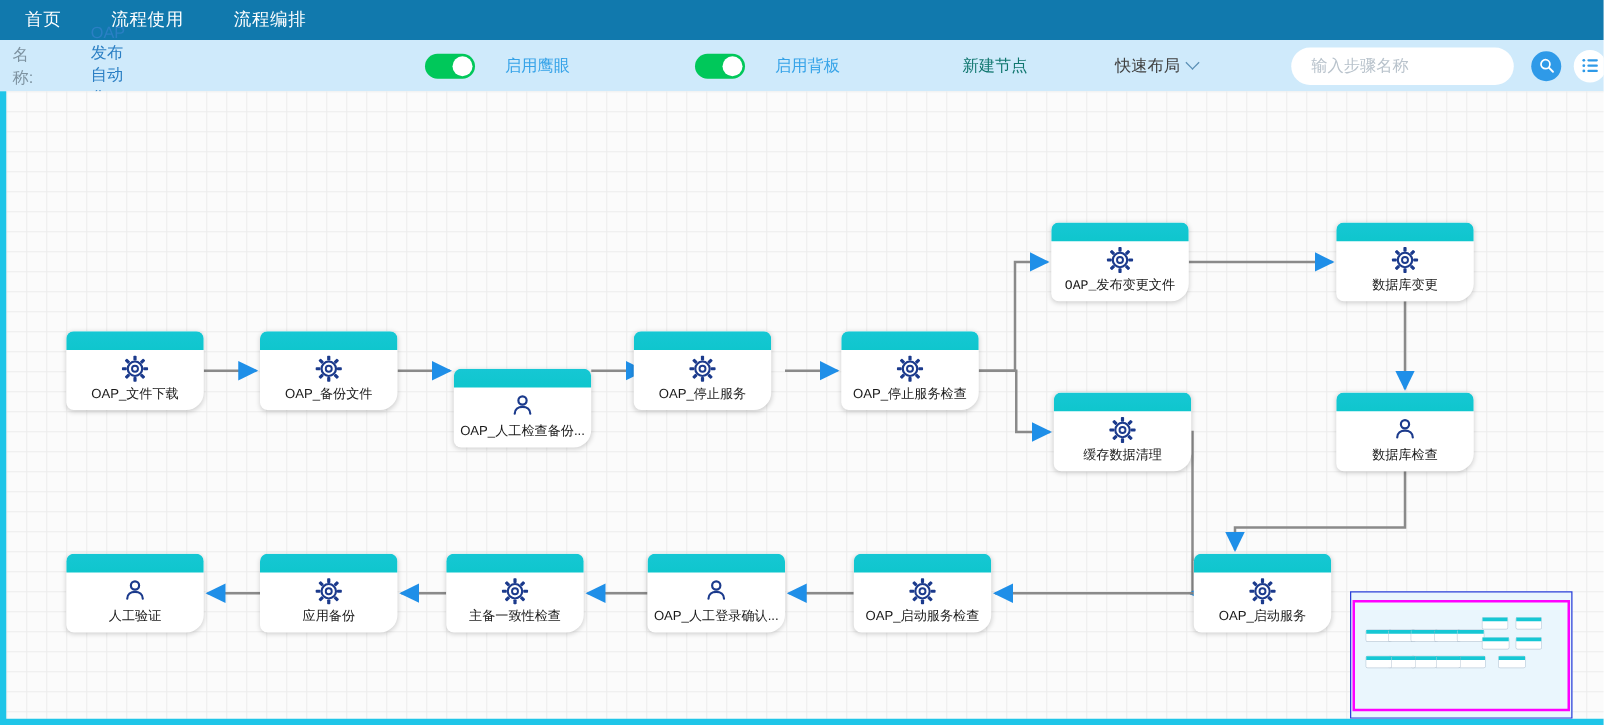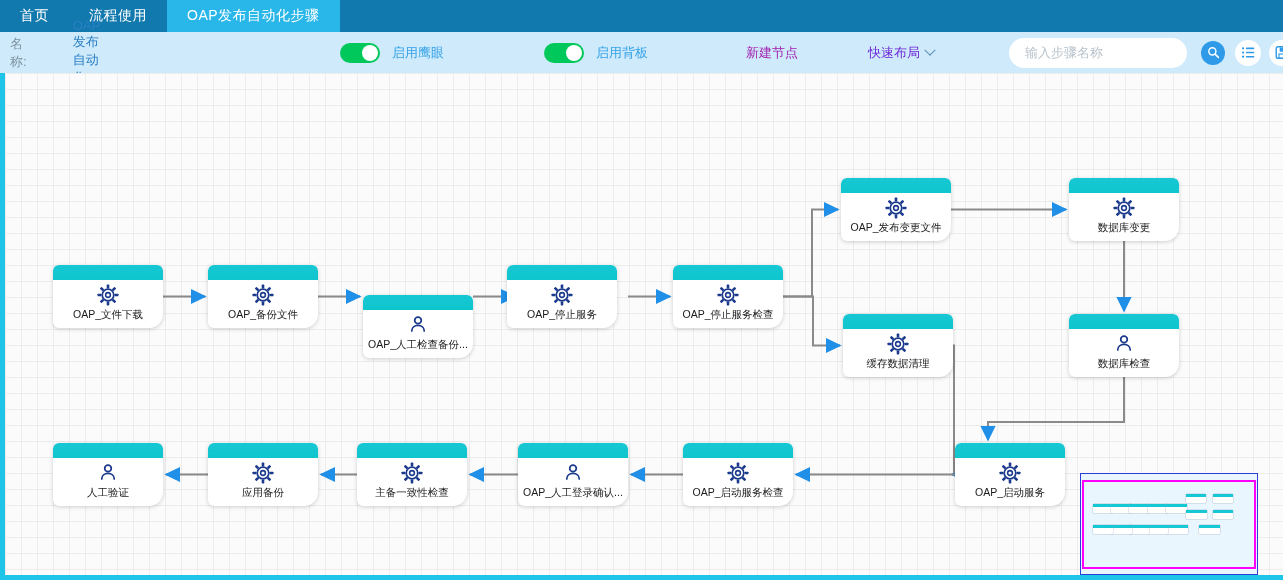--- a/index.html
+++ b/index.html
@@ -32,24 +32,24 @@
 
   .switch-wrap { display: flex; align-items: center; }
   .switch {
     width: 40px; height: 20px; border-radius: 10px; background: #00c85a;
     position: relative; cursor: pointer; flex: 0 0 auto;
   }
   .switch .knob {
     position: absolute; right: 2px; top: 2px; width: 16px; height: 16px;
     border-radius: 50%; background: #ffffff;
   }
-  .switch-text { color: #36a3e8; font-size: 13px; margin-left: 12px; white-space: nowrap; }
-
-  .tb-link { color: #a21caf; font-size: 13px; cursor: pointer; white-space: nowrap; }
-  .tb-link.dark { color: #6d28d9; }
+  .switch-text { color: #36a3e8; font-size: 13px; margin-left: 24px; white-space: nowrap; }
+
+  .tb-link { color: #0f766e; font-size: 13px; cursor: pointer; white-space: nowrap; }
+  .tb-link.dark { color: #404040; }
   .chev {
     display: inline-block; width: 8px; height: 8px; margin-left: 6px;
     border-right: 1.6px solid #5a8fb5; border-bottom: 1.6px solid #5a8fb5;
     transform: rotate(45deg) translate(-2px,-2px);
   }
 
   .search-box {
     width: 178px; height: 30px; background: #ffffff; border-radius: 15px;
     display: flex; align-items: center; padding: 0 4px 0 16px; position: relative;
   }
@@ -125,21 +125,21 @@
   .mm-node .mb { height: 6px; }
 </style>
 </head>
 <body>
 
 <div id="app">
 
   <div class="tabbar" id="tabbar">
       <div class="tab">首页</div>
       <div class="tab">流程使用</div>
-      <div class="tab active">OAP发布自动化步骤</div>
+      <div class="tab">流程编排</div>
     </div>
 
   <div class="toolbar">
     <span class="tb-label">名称:</span>
     <span class="tb-name">OAP发布自动化</span>
 
     <div class="switch-wrap" style="margin-left:200px;">
       <div class="switch">
         <div class="knob"></div>
       </div>
@@ -298,21 +298,21 @@
               <rect x="10.6" y="0.6" width="2.8" height="4.2" rx="0.7" fill="#1b3a8c" transform="rotate(180 12 12)"></rect>
               <rect x="10.6" y="0.6" width="2.8" height="4.2" rx="0.7" fill="#1b3a8c" transform="rotate(225 12 12)"></rect>
               <rect x="10.6" y="0.6" width="2.8" height="4.2" rx="0.7" fill="#1b3a8c" transform="rotate(270 12 12)"></rect>
               <rect x="10.6" y="0.6" width="2.8" height="4.2" rx="0.7" fill="#1b3a8c" transform="rotate(315 12 12)"></rect>
               <circle cx="12" cy="12" r="6.3" fill="none" stroke="#1b3a8c" stroke-width="1.9"></circle>
               <circle cx="12" cy="12" r="2.6" fill="none" stroke="#1b3a8c" stroke-width="1.7"></circle>
             </svg>
           </div>
           <div class="nlabel">OAP_停止服务检查</div>
         </div>
-        <div class="node" style="left: 836px; top: 105px;">
+        <div class="node" style="left: 836px; top: 105px; font-family: Liberation Mono, monospace;">
           <div class="hdr"></div>
           <div class="glyph">
             <svg width="22" height="22" viewBox="0 0 24 24">
               <rect x="10.6" y="0.6" width="2.8" height="4.2" rx="0.7" fill="#1b3a8c" transform="rotate(0 12 12)"></rect>
               <rect x="10.6" y="0.6" width="2.8" height="4.2" rx="0.7" fill="#1b3a8c" transform="rotate(45 12 12)"></rect>
               <rect x="10.6" y="0.6" width="2.8" height="4.2" rx="0.7" fill="#1b3a8c" transform="rotate(90 12 12)"></rect>
               <rect x="10.6" y="0.6" width="2.8" height="4.2" rx="0.7" fill="#1b3a8c" transform="rotate(135 12 12)"></rect>
               <rect x="10.6" y="0.6" width="2.8" height="4.2" rx="0.7" fill="#1b3a8c" transform="rotate(180 12 12)"></rect>
               <rect x="10.6" y="0.6" width="2.8" height="4.2" rx="0.7" fill="#1b3a8c" transform="rotate(225 12 12)"></rect>
               <rect x="10.6" y="0.6" width="2.8" height="4.2" rx="0.7" fill="#1b3a8c" transform="rotate(270 12 12)"></rect>

